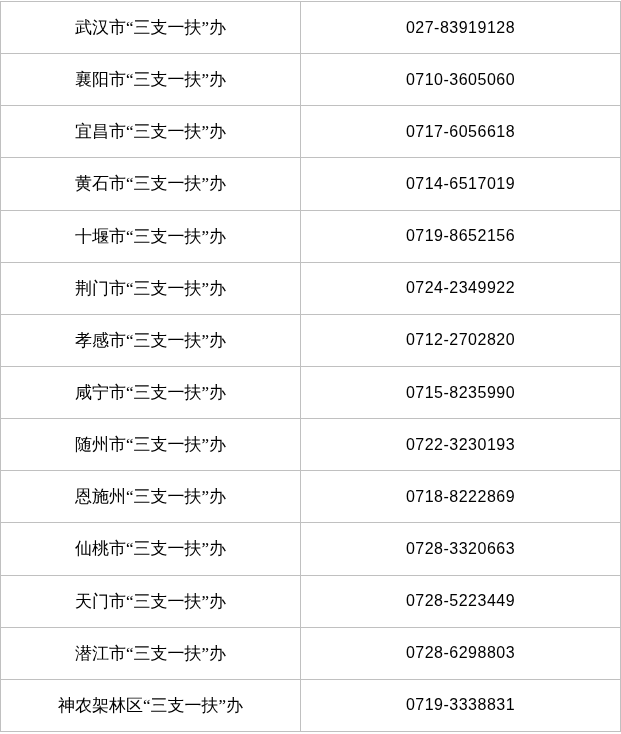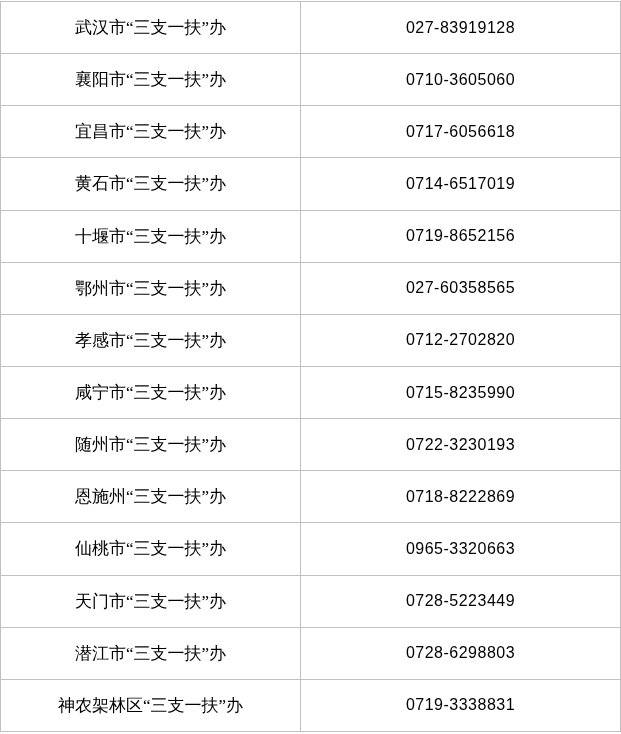--- a/index.html
+++ b/index.html
@@ -76,25 +76,25 @@
     <td class="office-cell">黄石市“三支一扶”办</td>
     <td class="phone-cell">0714-6517019</td>
   </tr>
 
   <tr>
     <td class="office-cell">十堰市“三支一扶”办</td>
     <td class="phone-cell">0719-8652156</td>
   </tr>
 
 
+  <tr>
+    <td class="office-cell">荆门市“三支一扶”办</td>
+    <td class="phone-cell">0724-2349922</td>
+  </tr>
 
-  <tr>
-    <td class="office-cell">鄂州市“三支一扶”办</td>
-    <td class="phone-cell">027-60358565</td>
-  </tr>
 
   <tr>
     <td class="office-cell">孝感市“三支一扶”办</td>
     <td class="phone-cell">0712-2702820</td>
   </tr>
 
 
   <tr>
     <td class="office-cell">咸宁市“三支一扶”办</td>
     <td class="phone-cell">0715-8235990</td>
@@ -105,21 +105,21 @@
     <td class="phone-cell">0722-3230193</td>
   </tr>
 
   <tr>
     <td class="office-cell">恩施州“三支一扶”办</td>
     <td class="phone-cell">0718-8222869</td>
   </tr>
 
   <tr>
     <td class="office-cell">仙桃市“三支一扶”办</td>
-    <td class="phone-cell">0965-3320663</td>
+    <td class="phone-cell">0728-3320663</td>
   </tr>
 
   <tr>
     <td class="office-cell">天门市“三支一扶”办</td>
     <td class="phone-cell">0728-5223449</td>
   </tr>
 
   <tr>
     <td class="office-cell">潜江市“三支一扶”办</td>
     <td class="phone-cell">0728-6298803</td>

